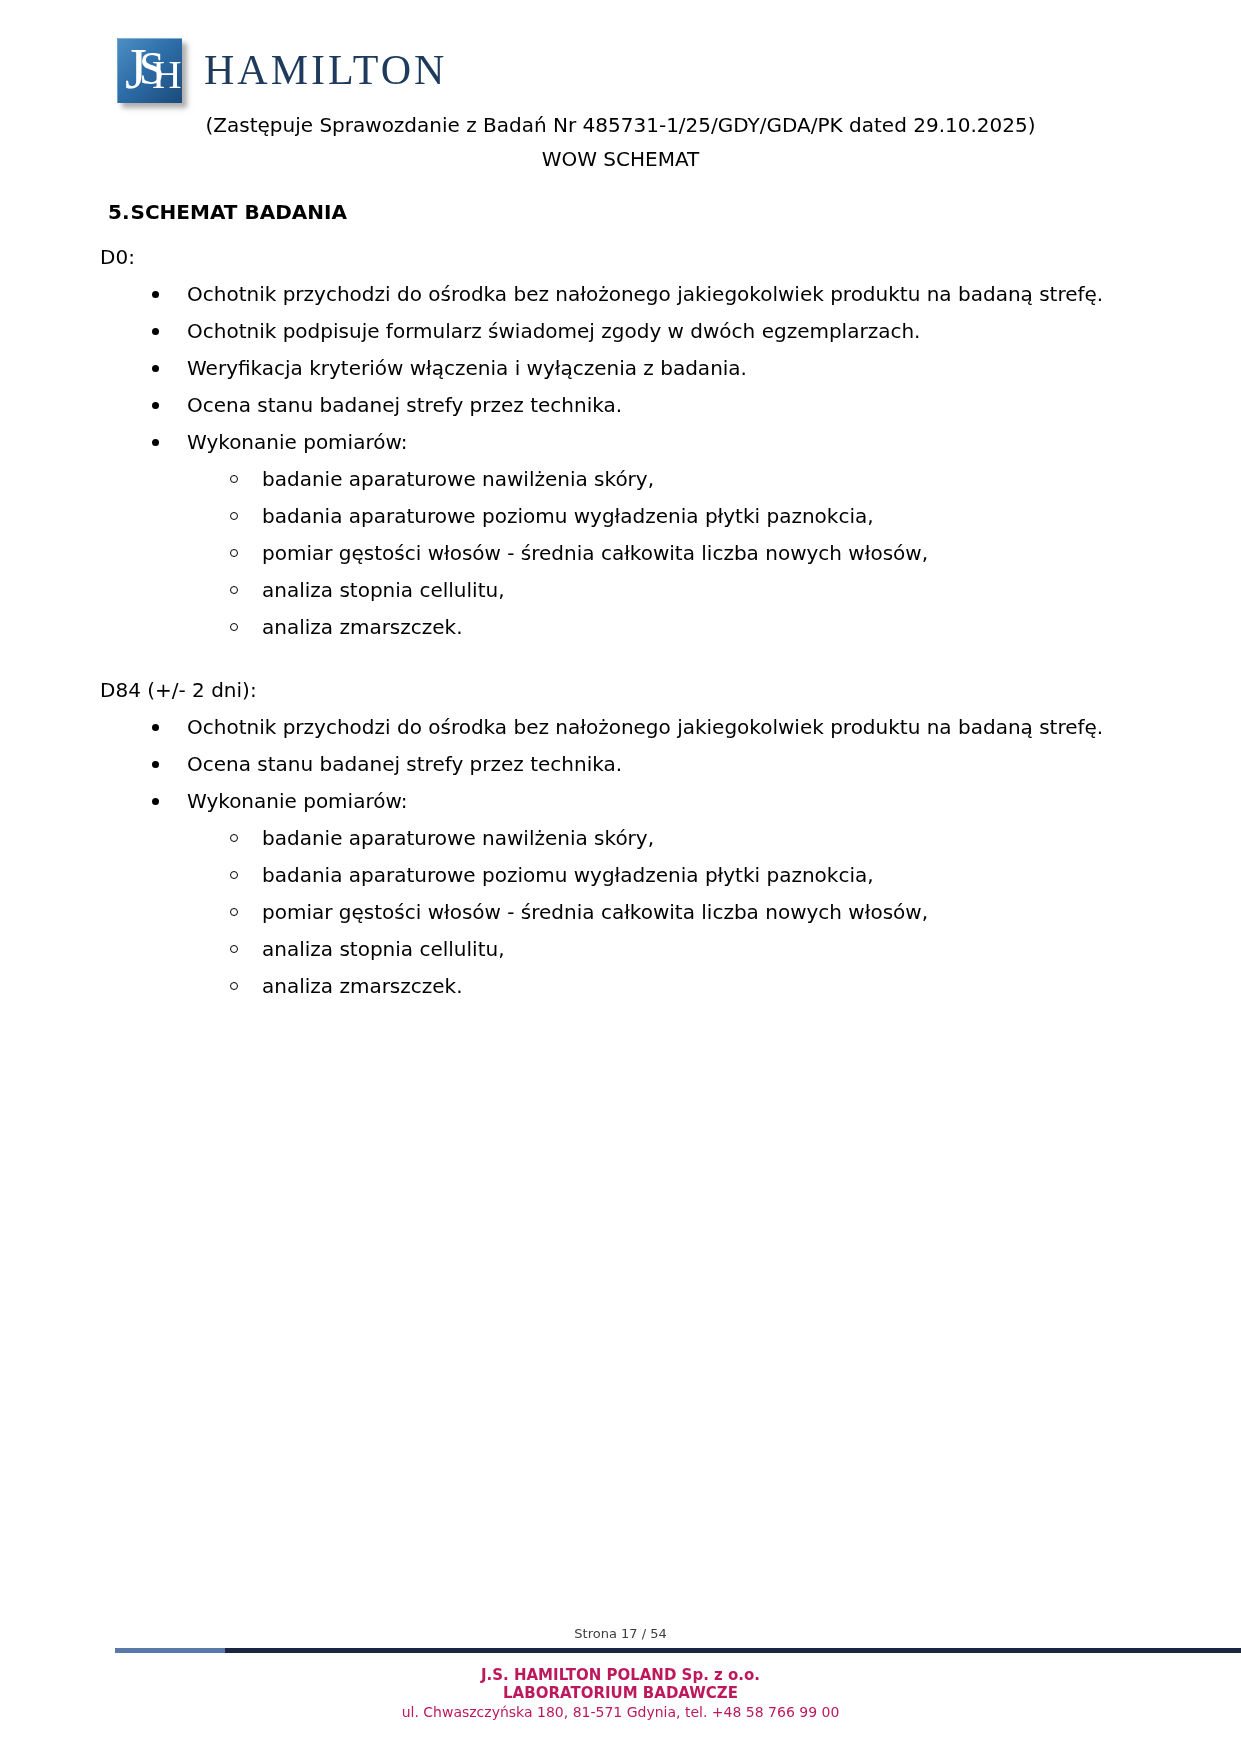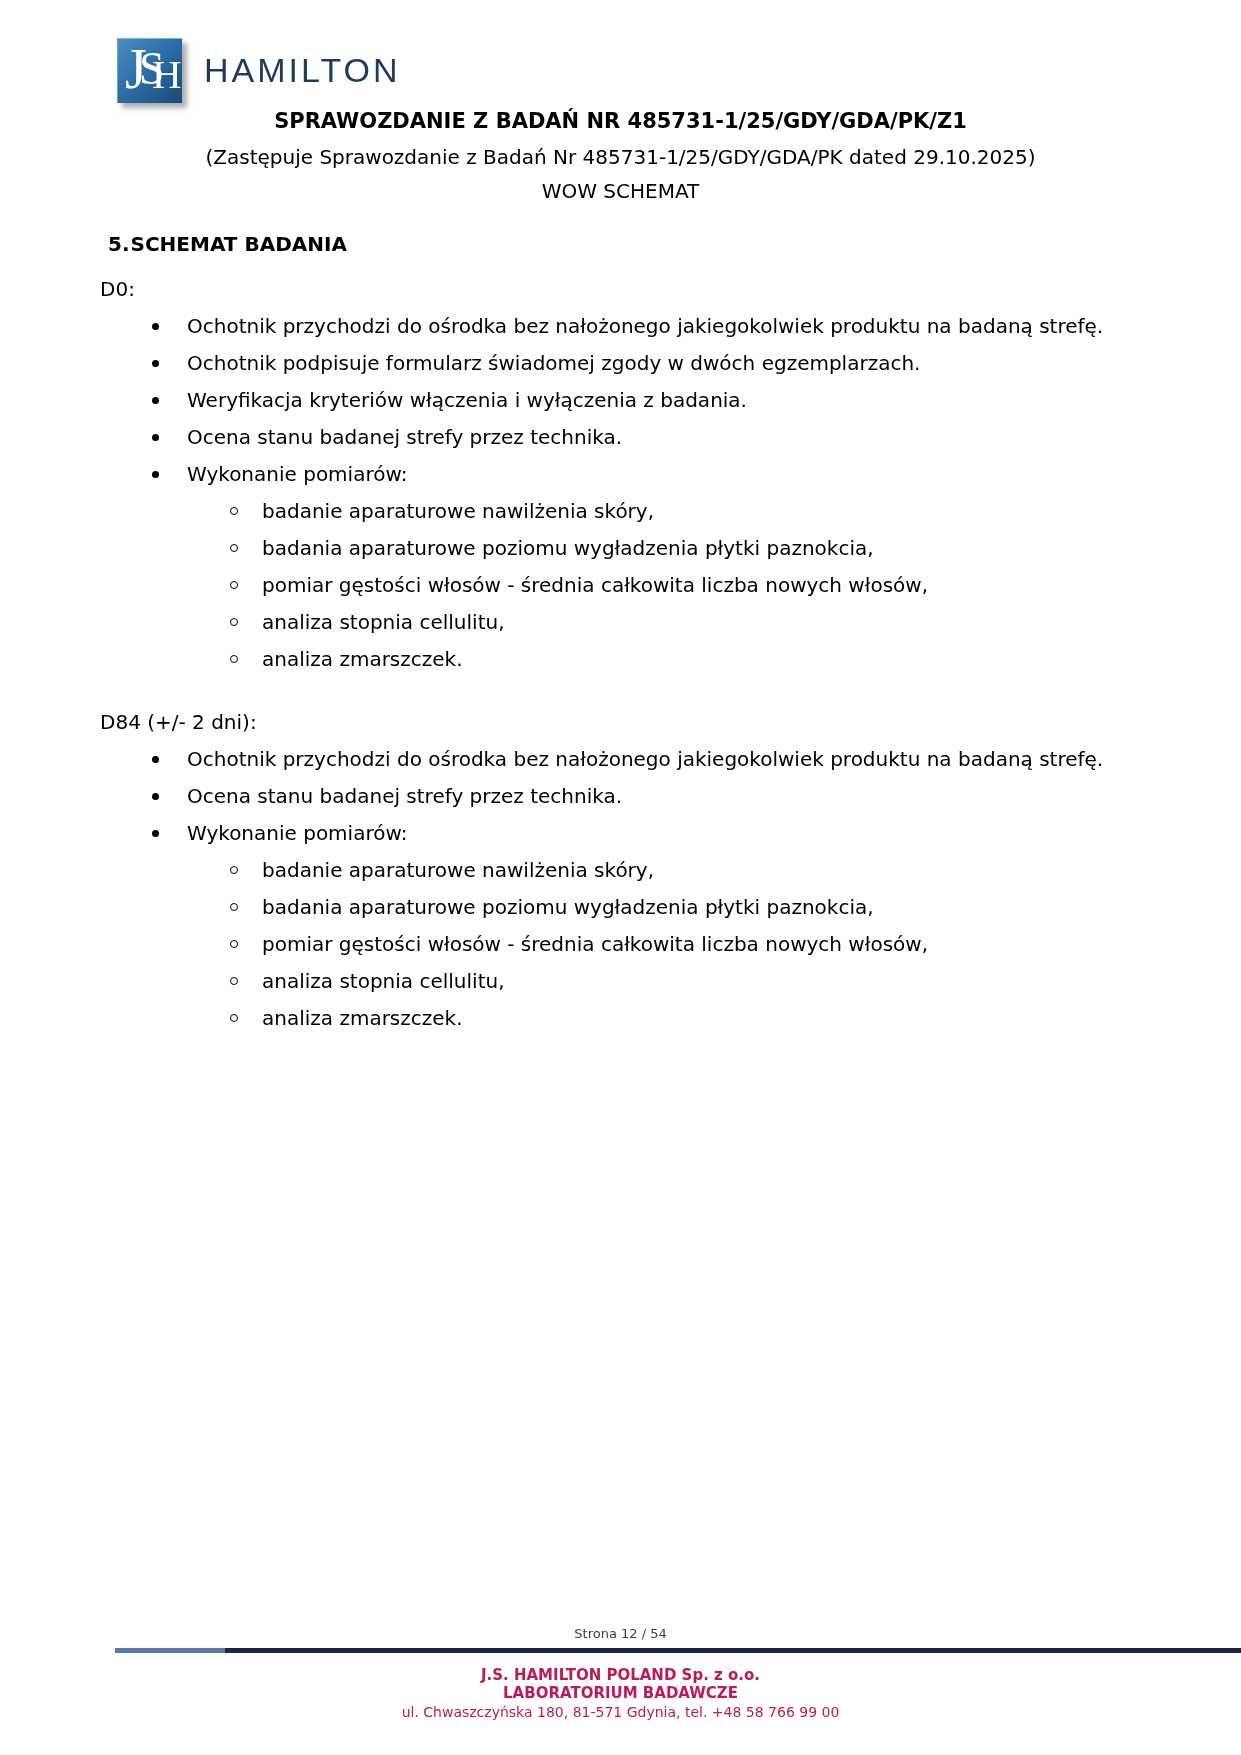--- a/index.html
+++ b/index.html
@@ -33,22 +33,22 @@
     position:absolute;
     color:#fff;
     font-family:"Liberation Serif","DejaVu Serif",serif;
     line-height:1;
   }
   .mono-j{left:7px;top:2px;font-size:56px;}
   .mono-s{left:21px;top:7px;font-size:46px;}
   .mono-h{left:34px;top:15px;font-size:41px;}
   .brand{
     margin-left:22px;
-    font-family:Liberation Sans, sans-serif;
-    font-size:34px;
+    font-family:Liberation Serif, serif;
+    font-size:42px;
     letter-spacing:3px;
     color:#1e3a5c;
     white-space:nowrap;
     text-align:right;
   }
   
   .report-title{margin-top:5px;text-align:center;font-size:21px;font-weight:bold;line-height:27px;}
   .report-subtitle{margin-top:9px;text-align:center;font-size:20px;line-height:26px;}
   .product-name{margin-top:8px;text-align:center;font-size:20px;line-height:26px;}
   
@@ -124,21 +124,20 @@
 
   <div class="logo-row">
     <div class="logo-mark">
       <span class="mono-j">J</span>
       <span class="mono-s">S</span>
       <span class="mono-h">H</span>
     </div>
     <div class="brand">HAMILTON</div>
   </div>
 
-  <div class="report-title">SPRAWOZDANIE Z BADAŃ NR 485731-1/25/GDY/GDA/PK/Z1</div>
   <div class="report-subtitle">(Zastępuje Sprawozdanie z Badań Nr 485731-1/25/GDY/GDA/PK dated 29.10.2025)</div>
   <div class="product-name">WOW SCHEMAT</div>
 
   <div class="content">
 
     <div class="section-heading">
       <span>5.</span><span class="sec-title">SCHEMAT BADANIA</span>
     </div>
 
     <div class="day-label">D0:</div>
@@ -168,21 +167,21 @@
     <ul class="lvl2">
       <li>badanie aparaturowe nawilżenia skóry,</li>
       <li>badania aparaturowe poziomu wygładzenia płytki paznokcia,</li>
       <li>pomiar gęstości włosów - średnia całkowita liczba nowych włosów,</li>
       <li>analiza stopnia cellulitu,</li>
       <li>analiza zmarszczek.</li>
     </ul>
 
   </div>
 
-  <div class="page-num">Strona 12 / 54</div>
+  <div class="page-num">Strona 17 / 54</div>
   <div class="footer-rule"></div>
   <div class="footer-text">
     <div class="footer-company">J.S. HAMILTON POLAND Sp. z o.o.</div>
     <div class="footer-lab">LABORATORIUM BADAWCZE</div>
     <div class="footer-address">ul. Chwaszczyńska 180, 81-571 Gdynia, tel. +48 58 766 99 00</div>
   </div>
 
 </div>
 
 </body></html>

